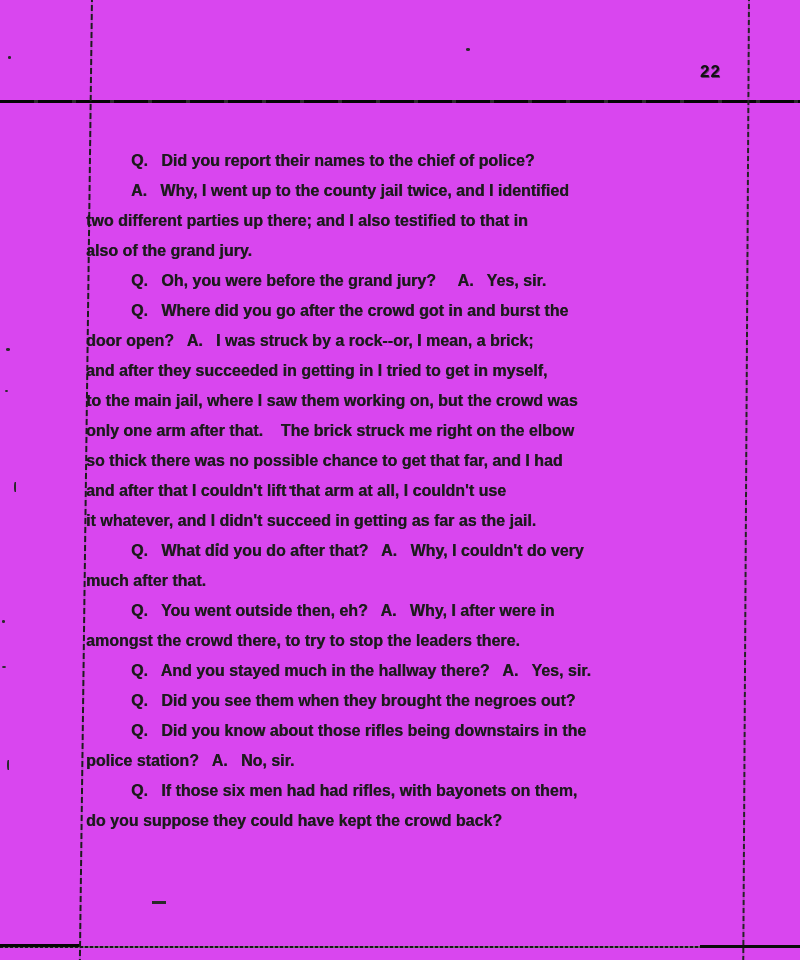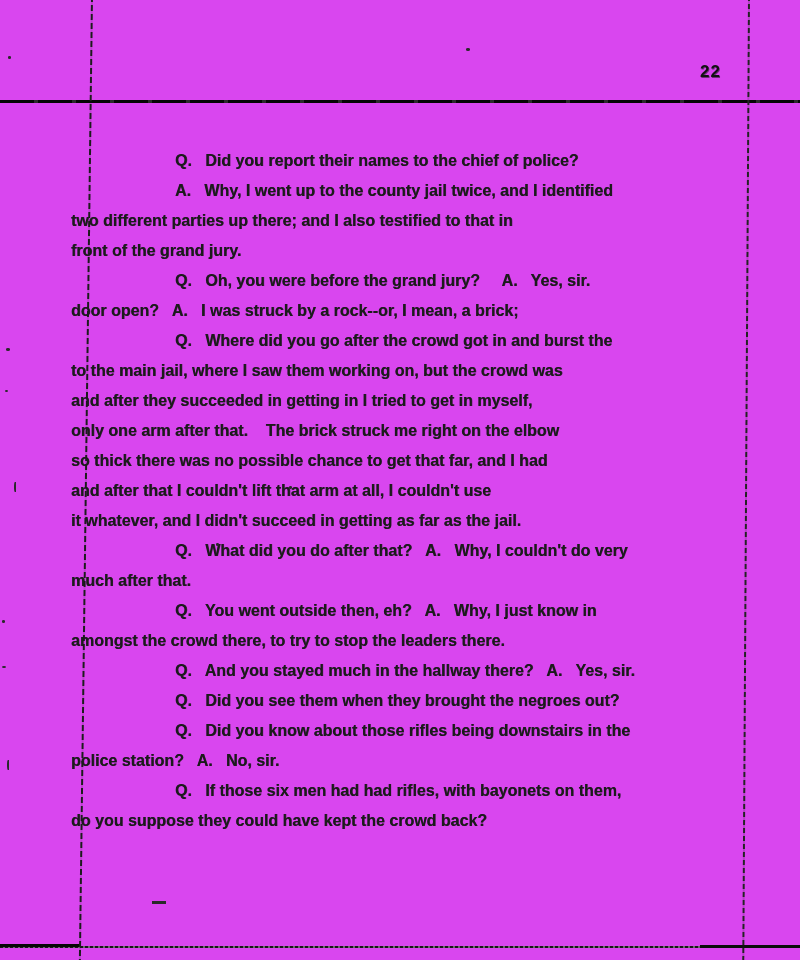--- a/index.html
+++ b/index.html
@@ -88,22 +88,22 @@
     width: 800px;
   }
   #transcript .line {
     height: 30px;
     line-height: 30px;
     font-size: 16px;
     font-weight: 700;
     white-space: pre;
     text-shadow: 0.4px 0 0 rgba(20,20,20,0.7);
   }
-  #transcript .line.q { padding-left: 131px; margin-left: 44px; }
-  #transcript .line.c { padding-left: 71px; }
+  #transcript .line.q { padding-left: 131px; }
+  #transcript .line.c { padding-left: 71px; margin-left: 15px; }
 
   
   .speck {
     position: absolute;
     background: #2a2a2a;
     border-radius: 45%;
   }
 </style>
 </head>
 <body>
@@ -117,33 +117,33 @@
   <div id="bottom-rule-heavy-left"></div>
   <div id="bottom-rule-heavy-right"></div>
 
   <div id="left-margin-line" class="v-line"></div>
   <div id="right-margin-line" class="v-line"></div>
 
   <div id="transcript">
       <div class="line q">Q.   Did you report their names to the chief of police?</div>
       <div class="line q">A.   Why, I went up to the county jail twice, and I identified</div>
       <div class="line c">two different parties up there; and I also testified to that in</div>
-      <div class="line c">front of the grand jury.</div>
+      <div class="line c">also of the grand jury.</div>
       <div class="line q">Q.   Oh, you were before the grand jury?     A.   Yes, sir.</div>
+      <div class="line q">Q.   Where did you go after the crowd got in and burst the</div>
       <div class="line c">door open?   A.   I was struck by a rock--or, I mean, a brick;</div>
-      <div class="line q">Q.   Where did you go after the crowd got in and burst the</div>
+      <div class="line c">and after they succeeded in getting in I tried to get in myself,</div>
       <div class="line c">to the main jail, where I saw them working on, but the crowd was</div>
-      <div class="line c">and after they succeeded in getting in I tried to get in myself,</div>
       <div class="line c">only one arm after that.    The brick struck me right on the elbow</div>
       <div class="line c">so thick there was no possible chance to get that far, and I had</div>
       <div class="line c">and after that I couldn't lift that arm at all, I couldn't use</div>
       <div class="line c">it whatever, and I didn't succeed in getting as far as the jail.</div>
       <div class="line q">Q.   What did you do after that?   A.   Why, I couldn't do very</div>
       <div class="line c">much after that.</div>
-      <div class="line q">Q.   You went outside then, eh?   A.   Why, I just know in</div>
+      <div class="line q">Q.   You went outside then, eh?   A.   Why, I after were in</div>
       <div class="line c">amongst the crowd there, to try to stop the leaders there.</div>
       <div class="line q">Q.   And you stayed much in the hallway there?   A.   Yes, sir.</div>
       <div class="line q">Q.   Did you see them when they brought the negroes out?</div>
       <div class="line q">Q.   Did you know about those rifles being downstairs in the</div>
       <div class="line c">police station?   A.   No, sir.</div>
       <div class="line q">Q.   If those six men had had rifles, with bayonets on them,</div>
       <div class="line c">do you suppose they could have kept the crowd back?</div>
     </div>
 
   <div class="speck" style="left:466px;top:48px;width:4px;height:3px;"></div>

